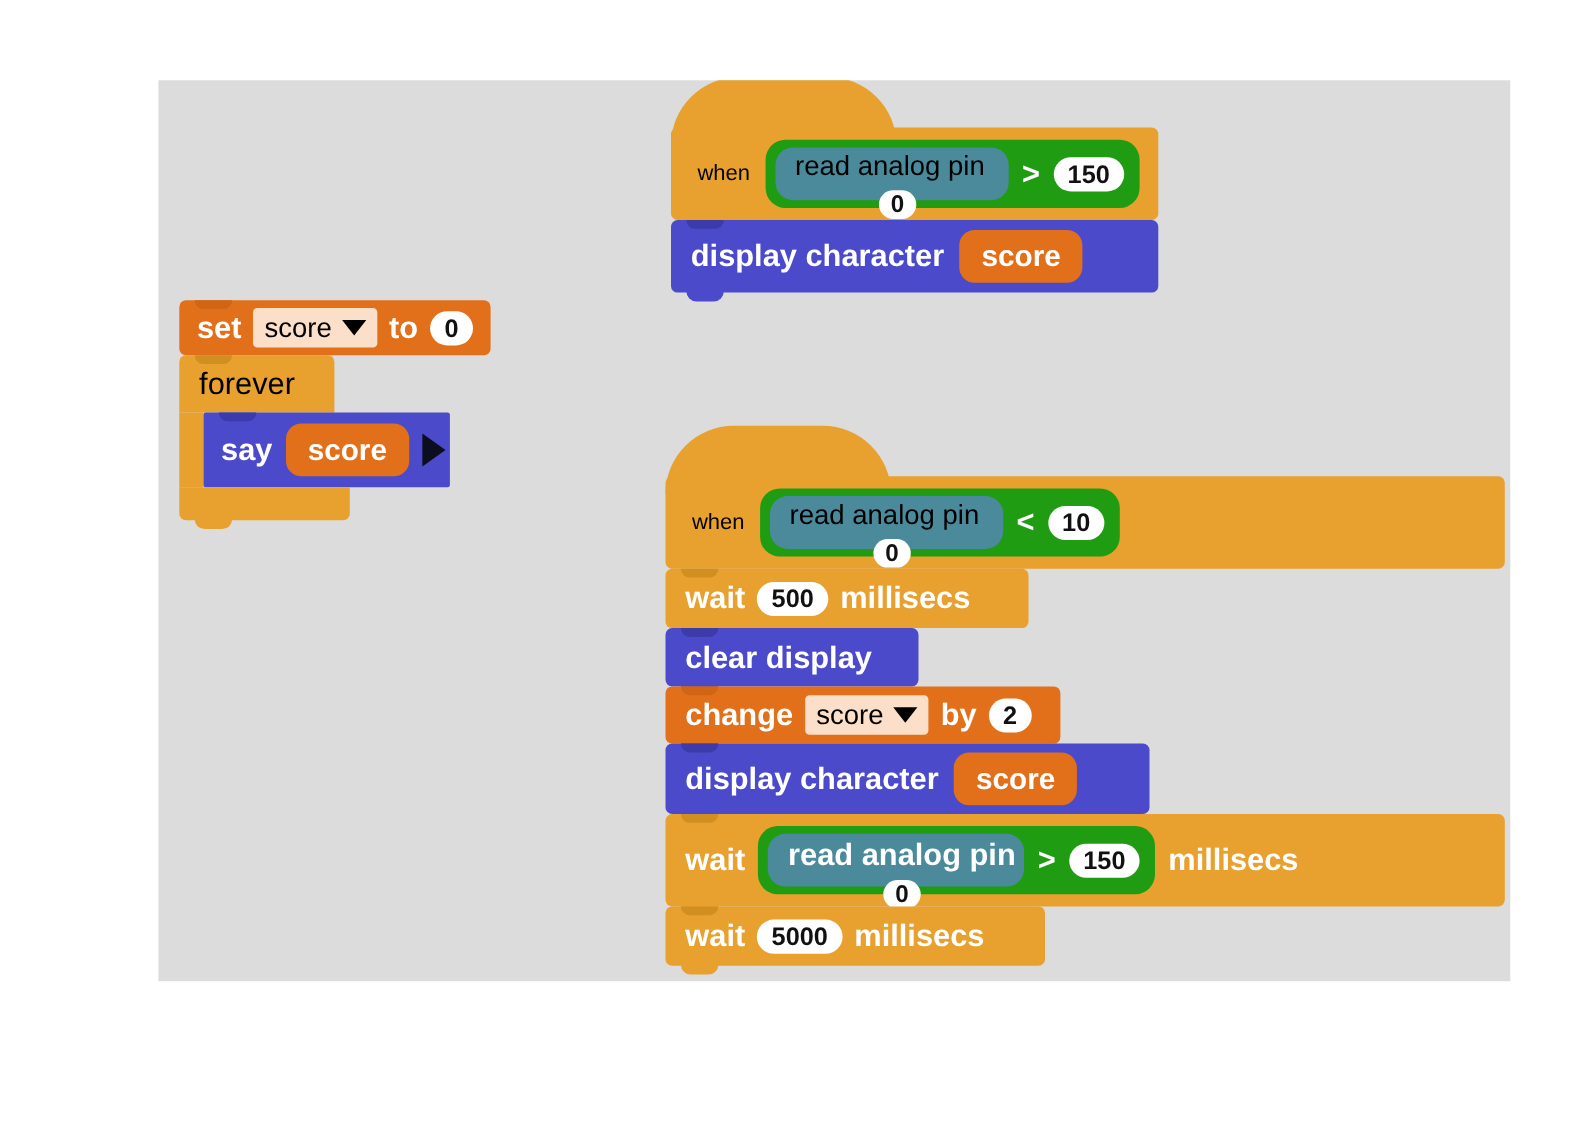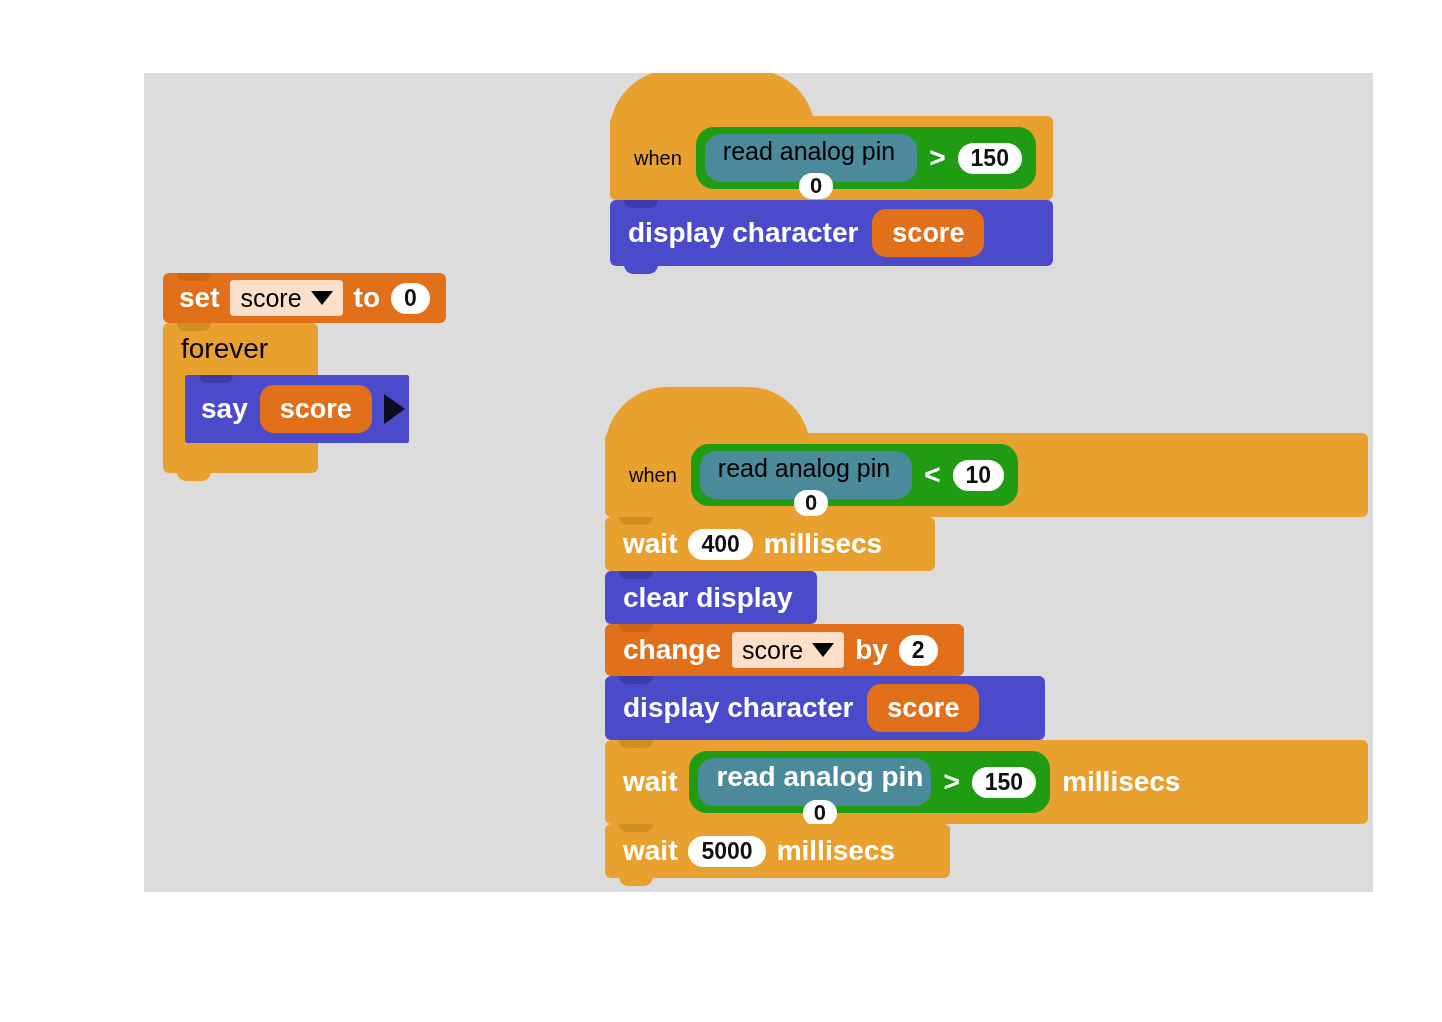--- a/index.html
+++ b/index.html
@@ -197,21 +197,21 @@
   .cblock { position: relative; }
   .c-top {
     position: relative;
     background: #e8a02e;
     border-radius: 6px 6px 0 0;
     height: 52px;
     display: flex;
     align-items: center;
     padding-left: 18px;
     box-sizing: border-box;
-    width: 155px;
+    width: 141px;
   }
   .c-top .lbl { font-size: 28px; }
   .c-arm {
     background: #e8a02e;
     width: 22px;
   }
   .c-bottom {
     background: #e8a02e;
     border-radius: 0 0 6px 6px;
     height: 30px;
@@ -303,26 +303,26 @@
             </span>
             <span class="op">&lt;</span>
             <span class="oval">10</span>
           </span>
         </div>
       </div>
 
       <div class="stack c-control" style="height:54px; border-radius:6px; padding:0 16px 0 18px; gap:11px; width:330px;">
         <div class="topnotch" style="background:#d18f21;"></div>
         <span class="lbl">wait</span>
-        <span class="oval">400</span>
+        <span class="oval">500</span>
         <span class="lbl">millisecs</span>
         <div class="botbump" style="background:#e8a02e;"></div>
       </div>
 
-      <div class="stack c-looks" style="height:53px; border-radius:6px; padding:0 18px; width:212px;">
+      <div class="stack c-looks" style="height:53px; border-radius:6px; padding:0 18px; width:230px;">
         <div class="topnotch" style="background:#3b3bab;"></div>
         <span class="lbl">clear display</span>
         <div class="botbump" style="background:#4a4acb;"></div>
       </div>
 
       <div class="stack c-data" style="height:52px; border-radius:6px; padding:0 16px 0 18px; gap:11px; width:359px;">
         <div class="topnotch" style="background:#d16514;"></div>
         <span class="lbl">change</span>
         <span class="dropdown">
           <span>score</span>

